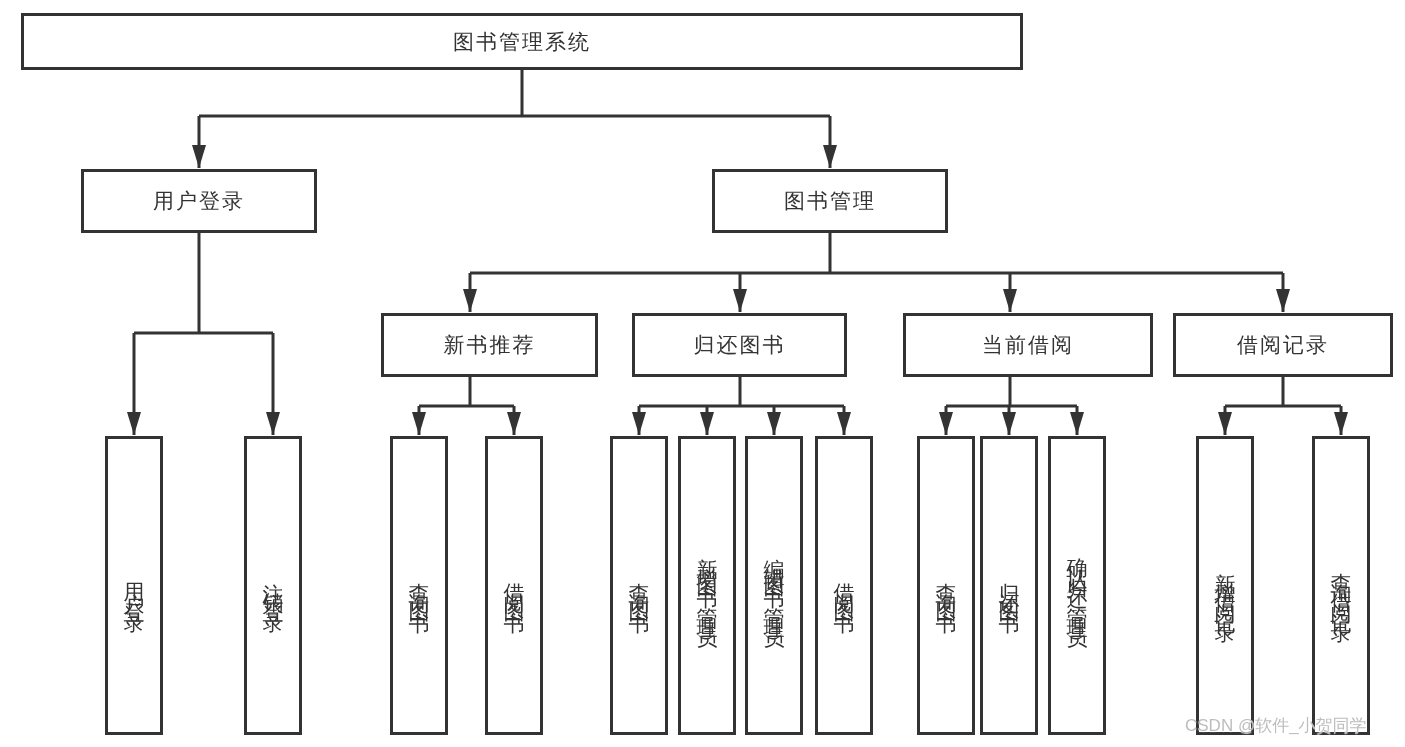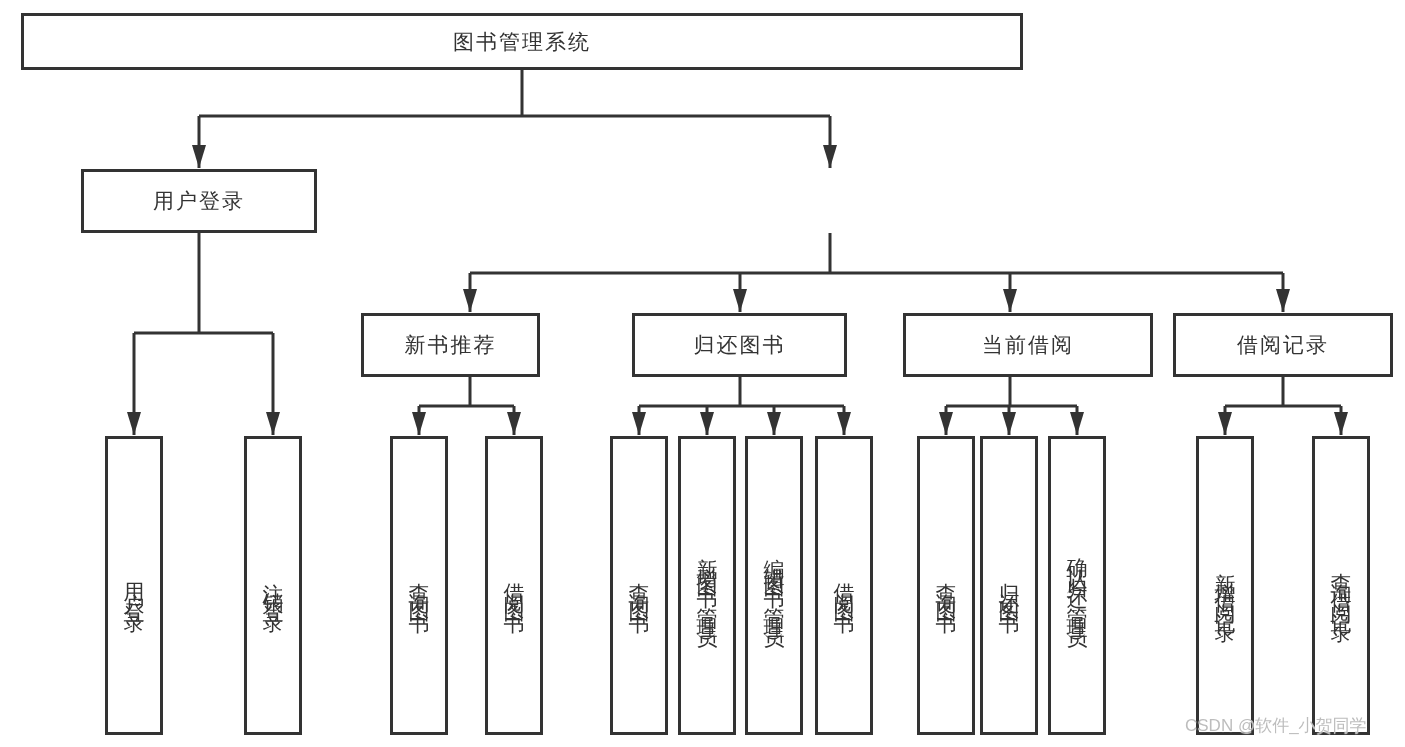--- a/index.html
+++ b/index.html
@@ -93,22 +93,25 @@
     </g>
   </svg>
 
   <div class="hbox" style="left:21px;top:13px;width:1002px;height:57px">
     <span>图书管理系统</span>
   </div>
 
   <div class="hbox" style="left:81px;top:169px;width:236px;height:64px">
     <span>用户登录</span>
   </div>
+  <div class="hbox" style="left:712px;top:169px;width:236px;height:64px">
+    <span>图书管理</span>
+  </div>
 
-  <div class="hbox" style="left:361px;top:313px;width:179px;height:64px">
+  <div class="hbox" style="left:381px;top:313px;width:217px;height:64px">
     <span>新书推荐</span>
   </div>
   <div class="hbox" style="left:632px;top:313px;width:215px;height:64px">
     <span>归还图书</span>
   </div>
   <div class="hbox" style="left:903px;top:313px;width:250px;height:64px">
     <span>当前借阅</span>
   </div>
   <div class="hbox" style="left:1173px;top:313px;width:220px;height:64px">
     <span>借阅记录</span>

